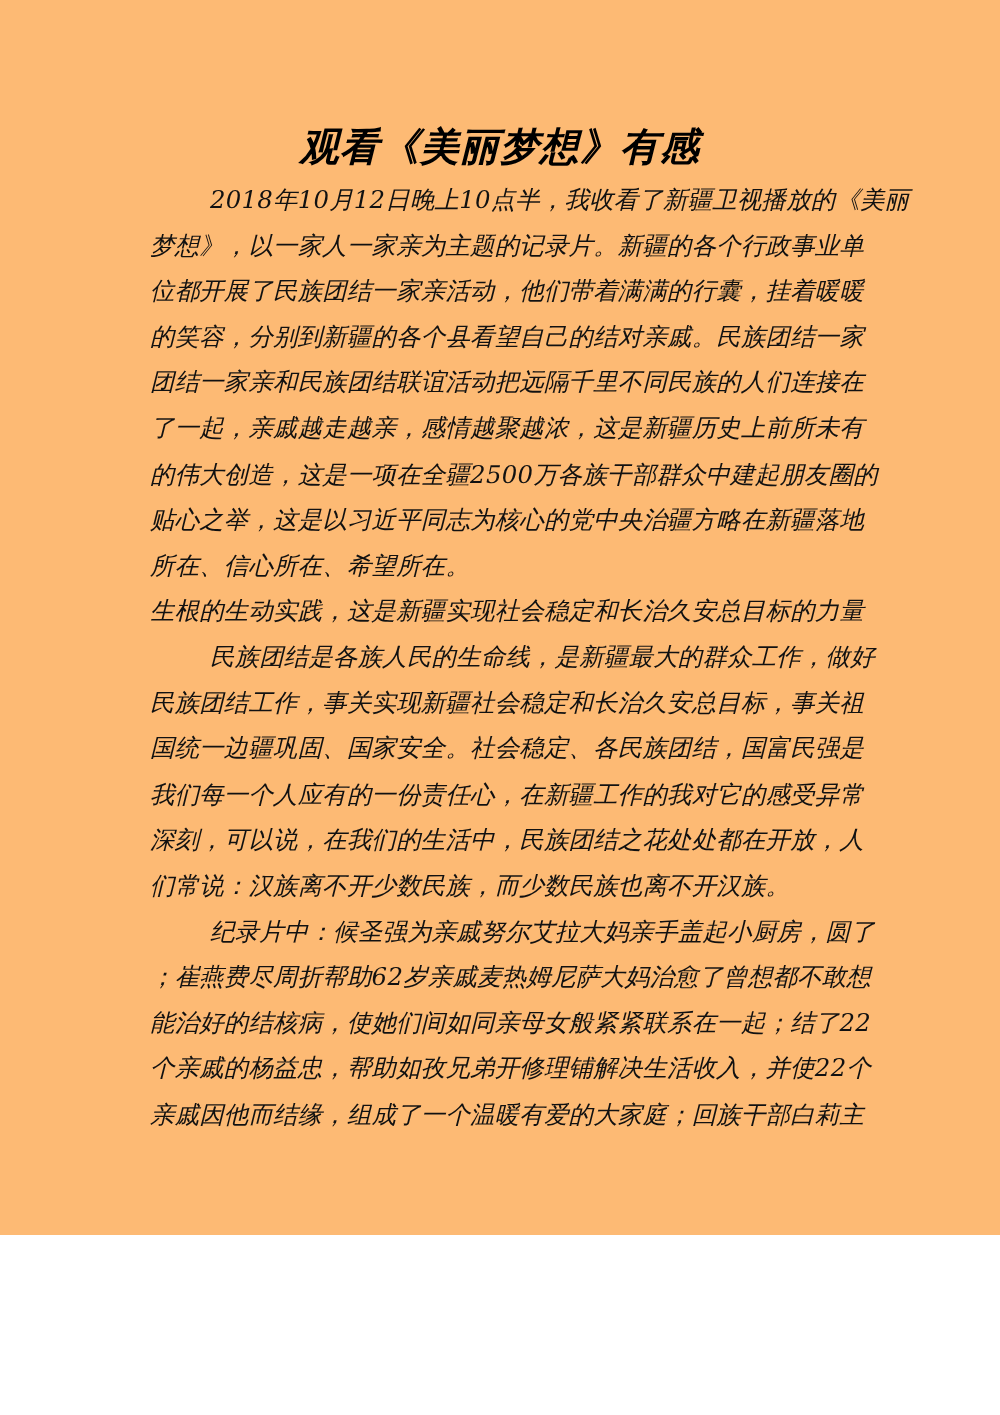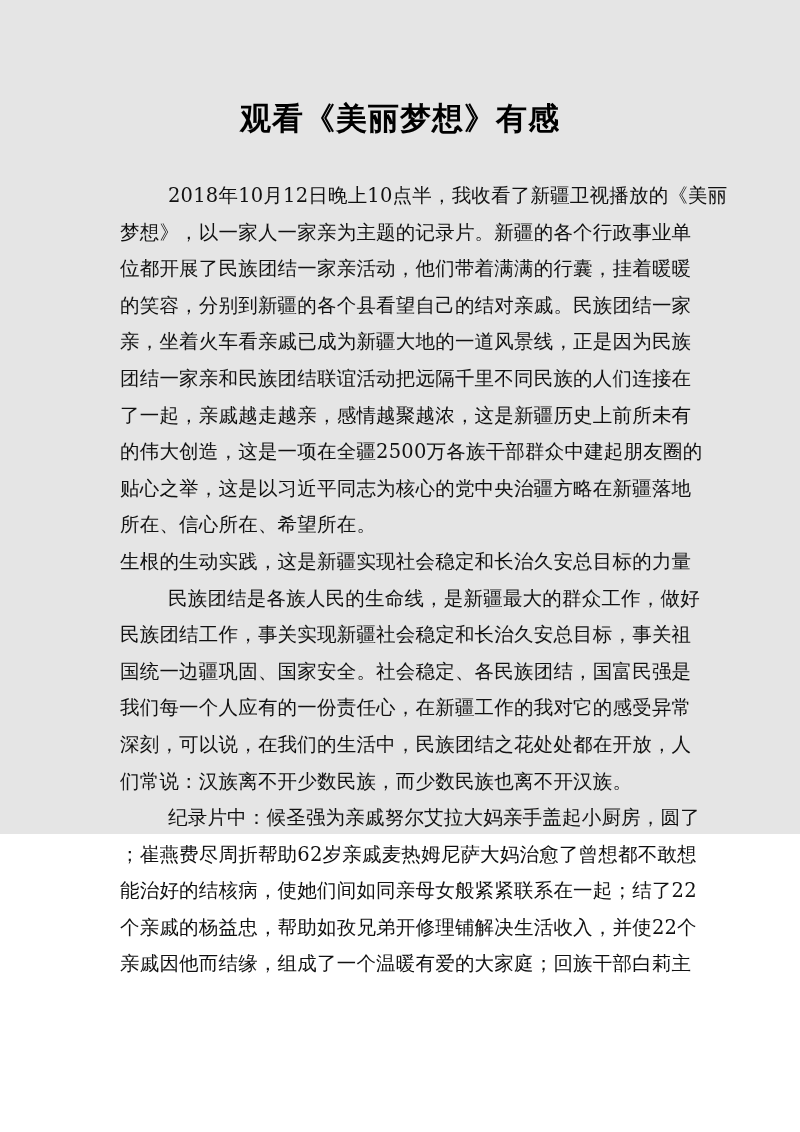--- a/index.html
+++ b/index.html
@@ -13,42 +13,42 @@
       position: relative;
       overflow: hidden;
       font-family: "DejaVu Serif", "Liberation Serif", serif;
       color: #111111;
     }
     .page {
       position: absolute;
       left: 0;
       top: 0;
       width: 800px;
-      height: 834px;
-      background: #e5e5e5;
+      height: 988px;
+      background: #fdba74;
+      font-style: italic;
     }
     .title {
       position: absolute;
       left: 0;
       top: 98px;
       width: 800px;
       text-align: center;
       font-size: 31px;
       font-weight: bold;
       letter-spacing: 1px;
       line-height: 40px;
       font-family: "DejaVu Serif", "Liberation Serif", serif;
       color: #000000;
     }
     .body-text {
       position: absolute;
       left: 120px;
       top: 142px;
       width: 560px;
-      margin-top: 36px;
     }
     .line {
       display: block;
       height: 36.6px;
       line-height: 36.6px;
       font-size: 19.5px;
       letter-spacing: 0.2px;
       white-space: nowrap;
       color: #111111;
     }
@@ -62,21 +62,20 @@
 <div class="page">
   <h1 class="title" style="margin:0;">观看《美丽梦想》有感</h1>
 
   <div class="body-text">
 
     <div>
       <span class="line indent">2018年10月12日晚上10点半，我收看了新疆卫视播放的《美丽</span>
       <span class="line">梦想》，以一家人一家亲为主题的记录片。新疆的各个行政事业单</span>
       <span class="line">位都开展了民族团结一家亲活动，他们带着满满的行囊，挂着暖暖</span>
       <span class="line">的笑容，分别到新疆的各个县看望自己的结对亲戚。民族团结一家</span>
-      <span class="line">亲，坐着火车看亲戚已成为新疆大地的一道风景线，正是因为民族</span>
       <span class="line">团结一家亲和民族团结联谊活动把远隔千里不同民族的人们连接在</span>
       <span class="line">了一起，亲戚越走越亲，感情越聚越浓，这是新疆历史上前所未有</span>
       <span class="line">的伟大创造，这是一项在全疆2500万各族干部群众中建起朋友圈的</span>
       <span class="line">贴心之举，这是以习近平同志为核心的党中央治疆方略在新疆落地</span>
       <span class="line">所在、信心所在、希望所在。</span>
       <span class="line">生根的生动实践，这是新疆实现社会稳定和长治久安总目标的力量</span>
     </div>
 
     <div>
       <span class="line indent">民族团结是各族人民的生命线，是新疆最大的群众工作，做好</span>

